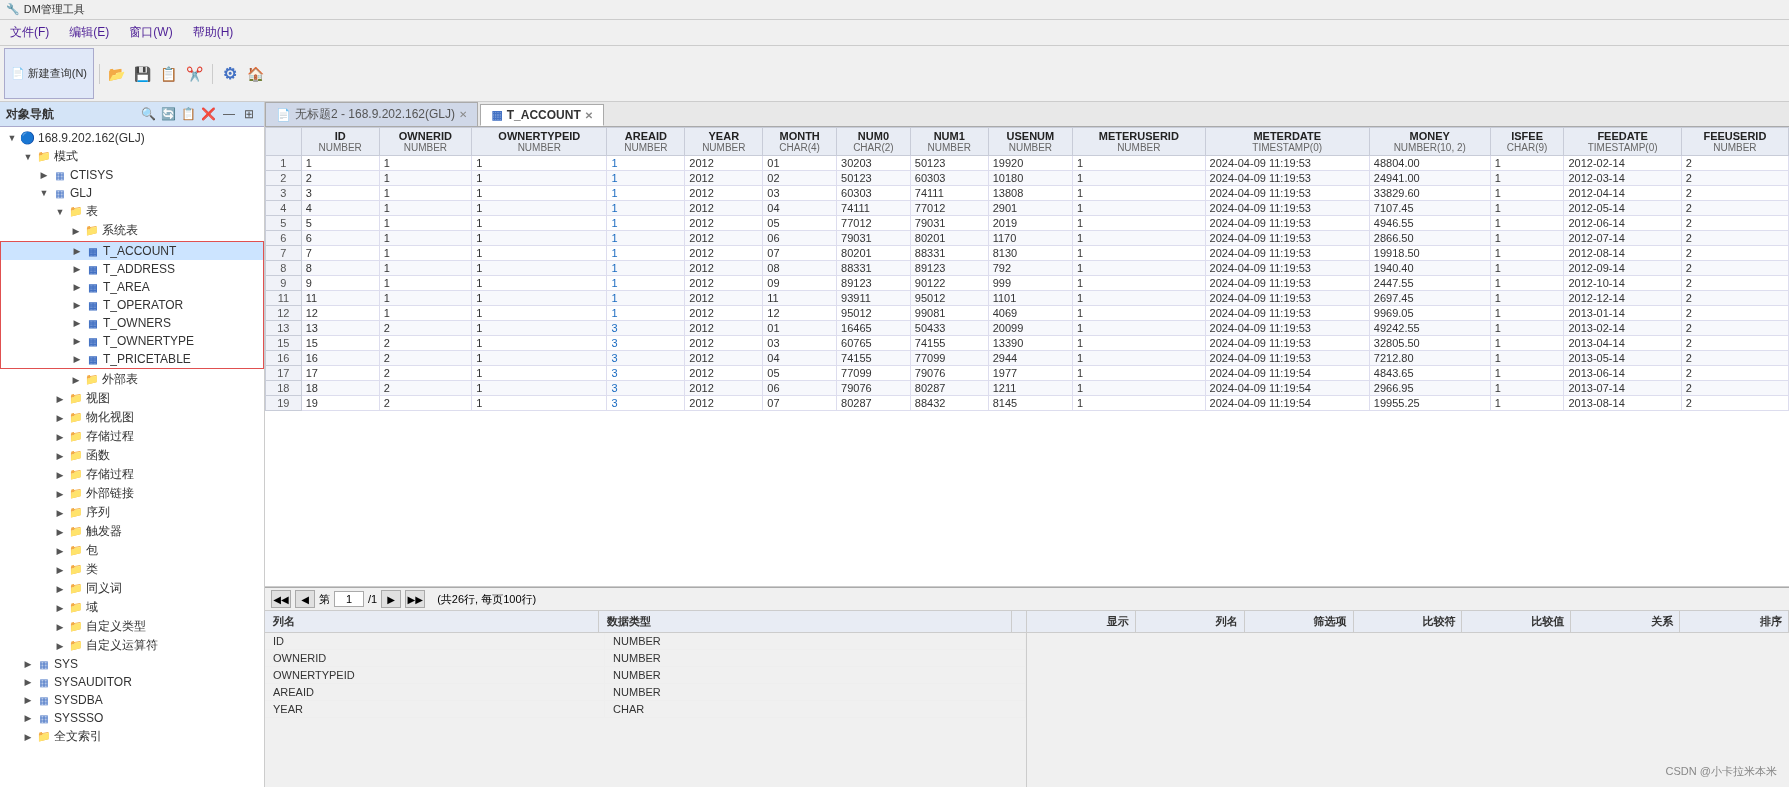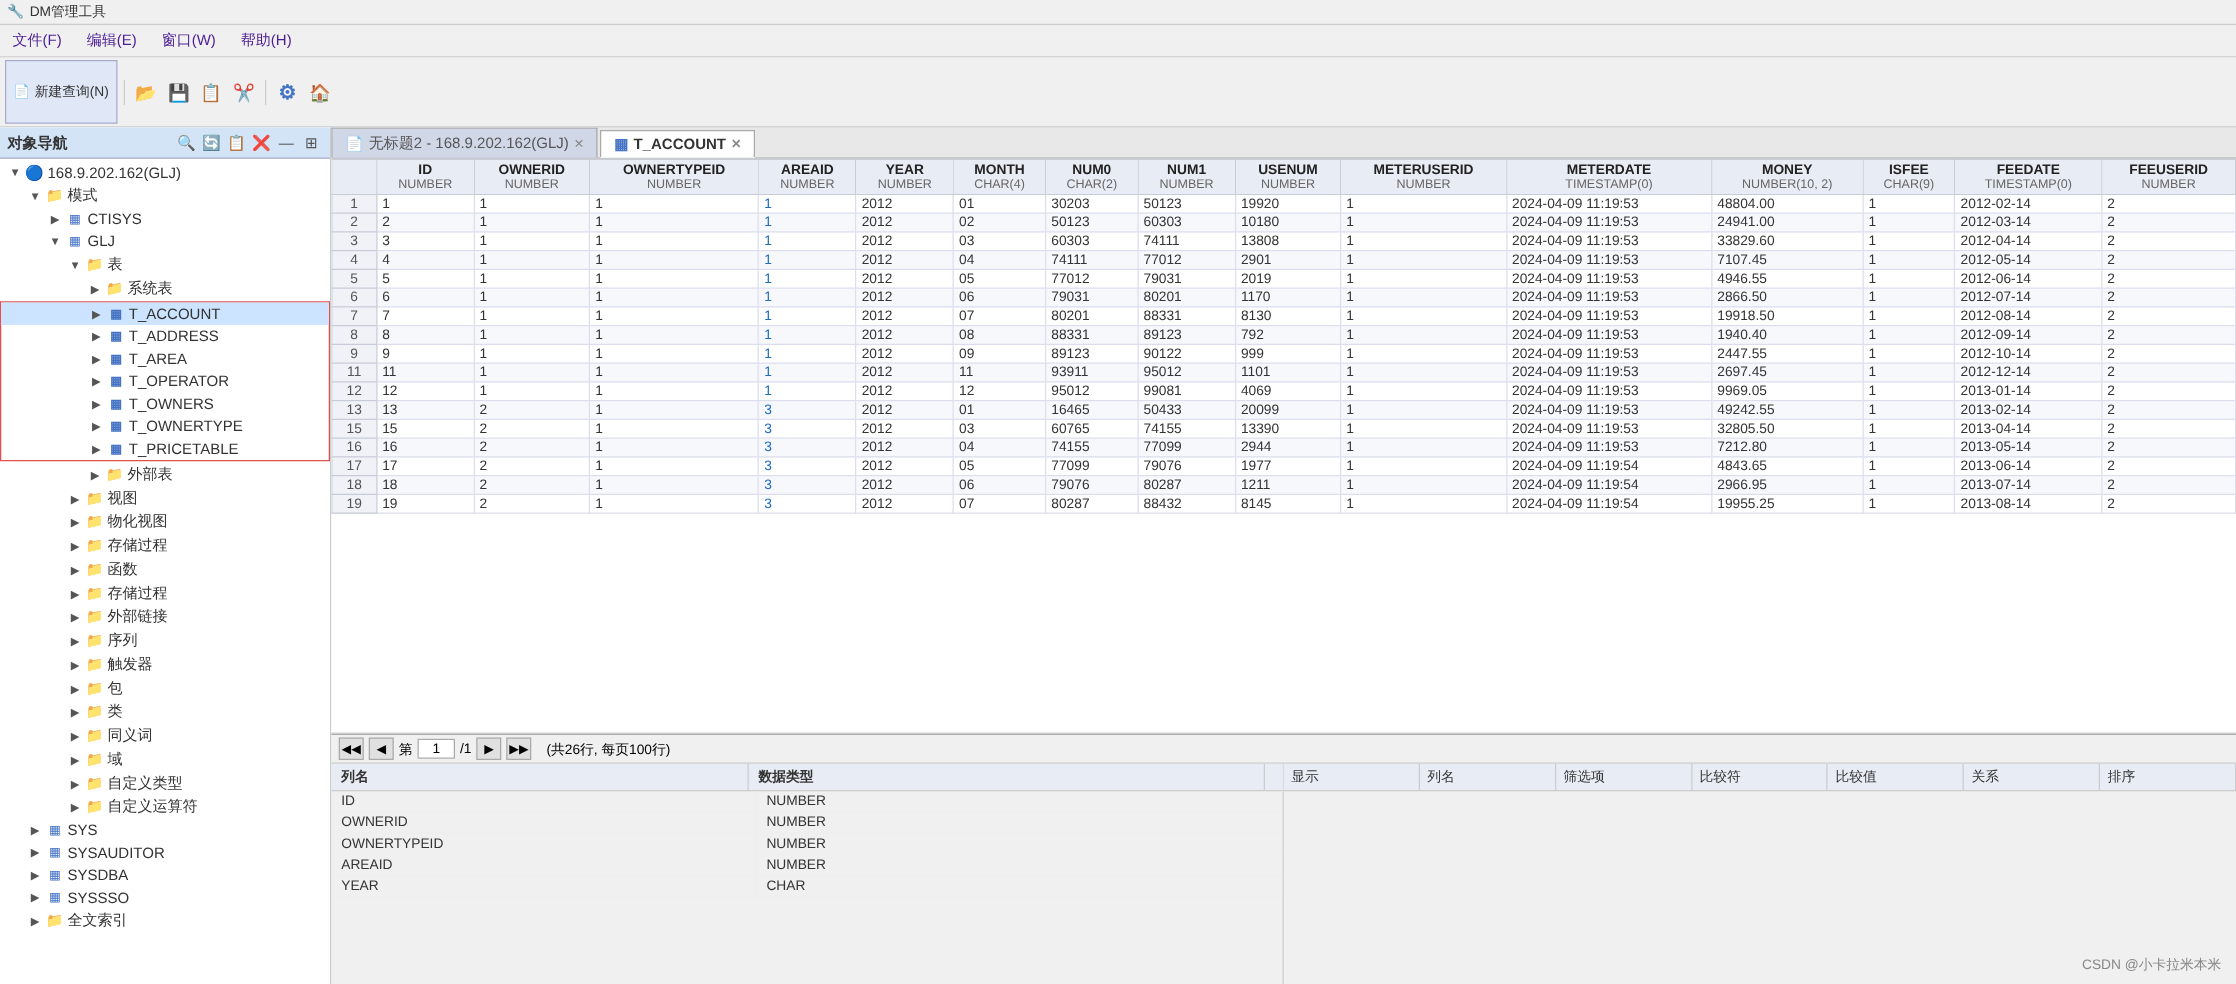--- a/index.html
+++ b/index.html
@@ -80,21 +80,21 @@
     .bottom-th { padding: 3px 8px; border-right: 1px solid #ccc; font-size: 11px; font-weight: bold; color: #333; flex: 1; }
     .bottom-th:first-child { flex: 0.8; }
 
     .bottom-data { flex: 1; overflow-y: auto; }
     .bottom-row { display: flex; border-bottom: 1px solid #eee; }
     .bottom-cell { padding: 2px 8px; font-size: 11px; color: #333; border-right: 1px solid #eee; flex: 1; }
     .bottom-cell:first-child { flex: 0.8; }
 
     
     .filter-header { background: #e8ecf4; display: flex; border-bottom: 1px solid #ccc; }
-    .filter-th { padding: 3px 6px; border-right: 1px solid #ccc; font-size: 11px; font-weight: normal; color: #333; flex: 1; text-align: left; }
+    .filter-th { padding: 3px 6px; border-right: 1px solid #ccc; font-size: 11px; font-weight: bold; color: #333; flex: 1; text-align: right; }
 
     
     ::-webkit-scrollbar { width: 12px; height: 12px; }
     ::-webkit-scrollbar-track { background: #f0f0f0; }
     ::-webkit-scrollbar-thumb { background: #c0c0c0; border: 1px solid #aaa; }
 
     .watermark { position: fixed; bottom: 8px; right: 12px; font-size: 11px; color: #888; }
   </style>
 </head>
 <body>

